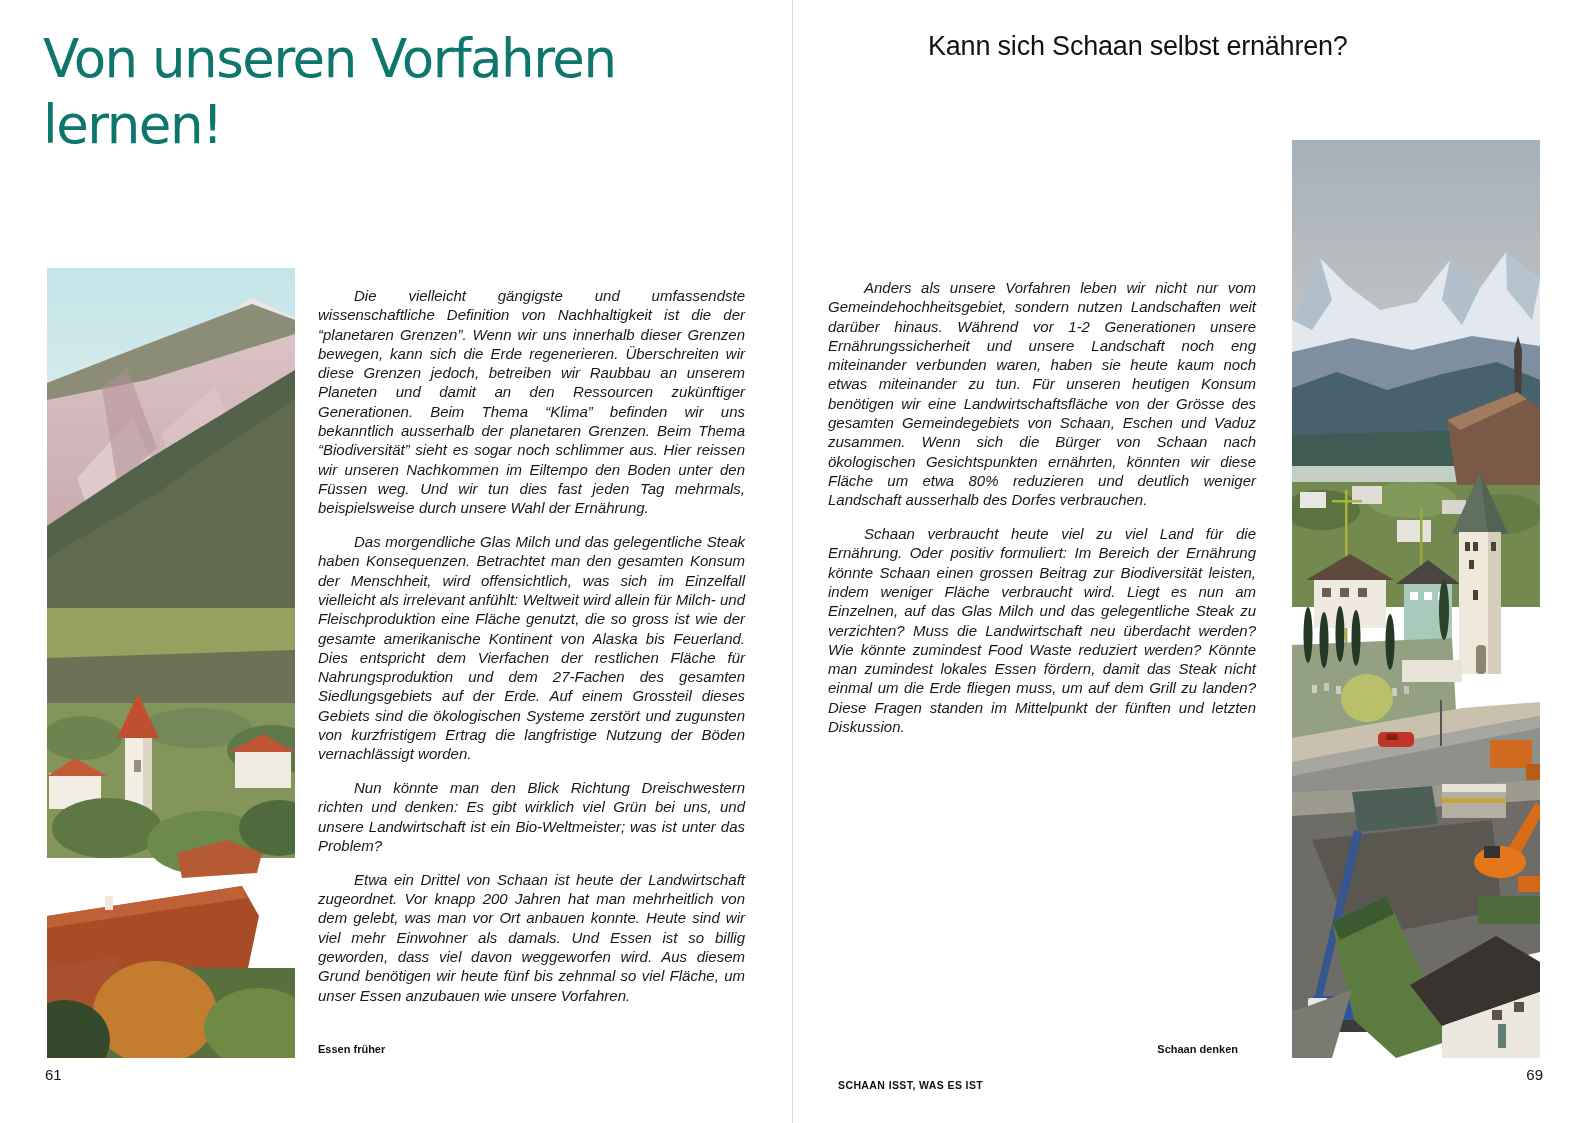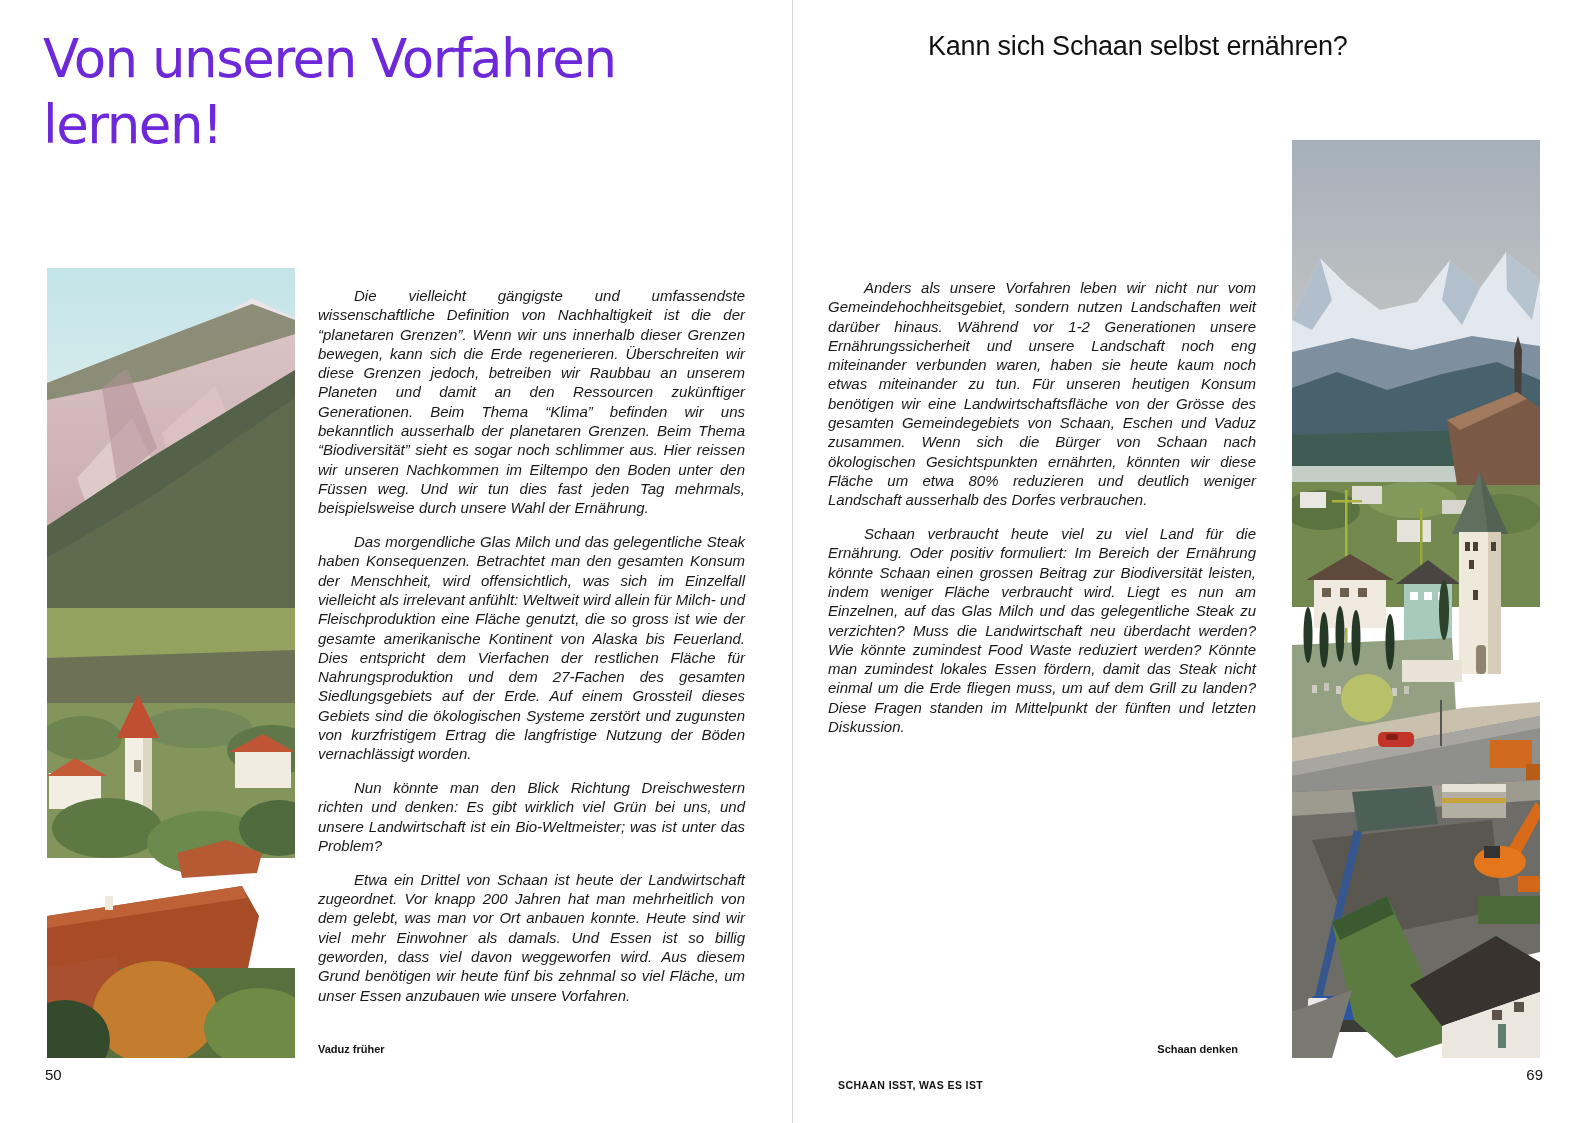--- a/index.html
+++ b/index.html
@@ -13,21 +13,21 @@
     color: #161616;
   }
   .fold {
     position: absolute; left: 792px; top: 0; width: 1px; height: 1123px;
     background: #d6d6d6;
   }
   .title {
     position: absolute; left: 43px; top: 26px; width: 700px;
     font-family: "DejaVu Sans", sans-serif;
     font-size: 53px; line-height: 66px; font-weight: 400;
-    letter-spacing: -1.5px; color: #6d28d9; margin: 0;
+    letter-spacing: -1.5px; color: #0f766e; margin: 0;
   }
   .heading-right {
     position: absolute; left: 928px; top: 30px; width: 520px;
     font-size: 27px; line-height: 32px; font-weight: 400;
     letter-spacing: -0.2px; color: #111; margin: 0;
   }
   .col { position: absolute; }
   .col p {
     margin: 0 0 14.5px 0;
     font-size: 15px; line-height: 19.3px;
@@ -113,22 +113,22 @@
     <ellipse cx="18" cy="772" rx="45" ry="40" fill="#35492d"></ellipse>
   </svg>
 
   <div class="col col-left">
     <p>Die vielleicht gängigste und umfassendste wissenschaftliche Definition von Nachhaltigkeit ist die der “planetaren Grenzen”. Wenn wir uns innerhalb dieser Grenzen bewegen, kann sich die Erde regenerieren. Überschreiten wir diese Grenzen jedoch, betreiben wir Raubbau an unserem Planeten und damit an den Ressourcen zukünftiger Generationen. Beim Thema “Klima” befinden wir uns bekanntlich ausserhalb der planetaren Grenzen. Beim Thema “Biodiversität” sieht es sogar noch schlimmer aus. Hier reissen wir unseren Nachkommen im Eiltempo den Boden unter den Füssen weg. Und wir tun dies fast jeden Tag mehrmals, beispielsweise durch unsere Wahl der Ernährung.</p>
     <p>Das morgendliche Glas Milch und das gelegentliche Steak haben Konsequenzen. Betrachtet man den gesamten Konsum der Menschheit, wird offensichtlich, was sich im Einzelfall vielleicht als irrelevant anfühlt: Weltweit wird allein für Milch- und Fleischproduktion eine Fläche genutzt, die so gross ist wie der gesamte amerikanische Kontinent von Alaska bis Feuerland. Dies entspricht dem Vierfachen der restlichen Fläche für Nahrungsproduktion und dem 27-Fachen des gesamten Siedlungsgebiets auf der Erde. Auf einem Grossteil dieses Gebiets sind die ökologischen Systeme zerstört und zugunsten von kurzfristigem Ertrag die langfristige Nutzung der Böden vernachlässigt worden.</p>
     <p>Nun könnte man den Blick Richtung Dreischwestern richten und denken: Es gibt wirklich viel Grün bei uns, und unsere Landwirtschaft ist ein Bio-Weltmeister; was ist unter das Problem?</p>
     <p>Etwa ein Drittel von Schaan ist heute der Landwirtschaft zugeordnet. Vor knapp 200 Jahren hat man mehrheitlich von dem gelebt, was man vor Ort anbauen konnte. Heute sind wir viel mehr Einwohner als damals. Und Essen ist so billig geworden, dass viel davon weggeworfen wird. Aus diesem Grund benötigen wir heute fünf bis zehnmal so viel Fläche, um unser Essen anzubauen wie unsere Vorfahren.</p>
   </div>
 
-  <div class="caption caption-left">Vaduz früher</div>
-  <div class="pagenum pagenum-left">50</div>
+  <div class="caption caption-left">Essen früher</div>
+  <div class="pagenum pagenum-left">61</div>
 
   <h2 class="heading-right">Kann sich Schaan selbst ernähren?</h2>
 
   <div class="col col-right">
     <p>Anders als unsere Vorfahren leben wir nicht nur vom Gemeindehochheitsgebiet, sondern nutzen Landschaften weit darüber hinaus. Während vor 1-2 Generationen unsere Ernährungssicherheit und unsere Landschaft noch eng miteinander verbunden waren, haben sie heute kaum noch etwas miteinander zu tun. Für unseren heutigen Konsum benötigen wir eine Landwirtschaftsfläche von der Grösse des gesamten Gemeindegebiets von Schaan, Eschen und Vaduz zusammen. Wenn sich die Bürger von Schaan nach ökologischen Gesichtspunkten ernährten, könnten wir diese Fläche um etwa 80% reduzieren und deutlich weniger Landschaft ausserhalb des Dorfes verbrauchen.</p>
     <p>Schaan verbraucht heute viel zu viel Land für die Ernährung. Oder positiv formuliert: Im Bereich der Ernährung könnte Schaan einen grossen Beitrag zur Biodiversität leisten, indem weniger Fläche verbraucht wird. Liegt es nun am Einzelnen, auf das Glas Milch und das gelegentliche Steak zu verzichten? Muss die Landwirtschaft neu überdacht werden? Wie könnte zumindest Food Waste reduziert werden? Könnte man zumindest lokales Essen fördern, damit das Steak nicht einmal um die Erde fliegen muss, um auf dem Grill zu landen? Diese Fragen standen im Mittelpunkt der fünften und letzten Diskussion.</p>
   </div>
 
   <svg class="img-right" viewBox="0 0 248 918" xmlns="http://www.w3.org/2000/svg" role="img">
     <defs>

